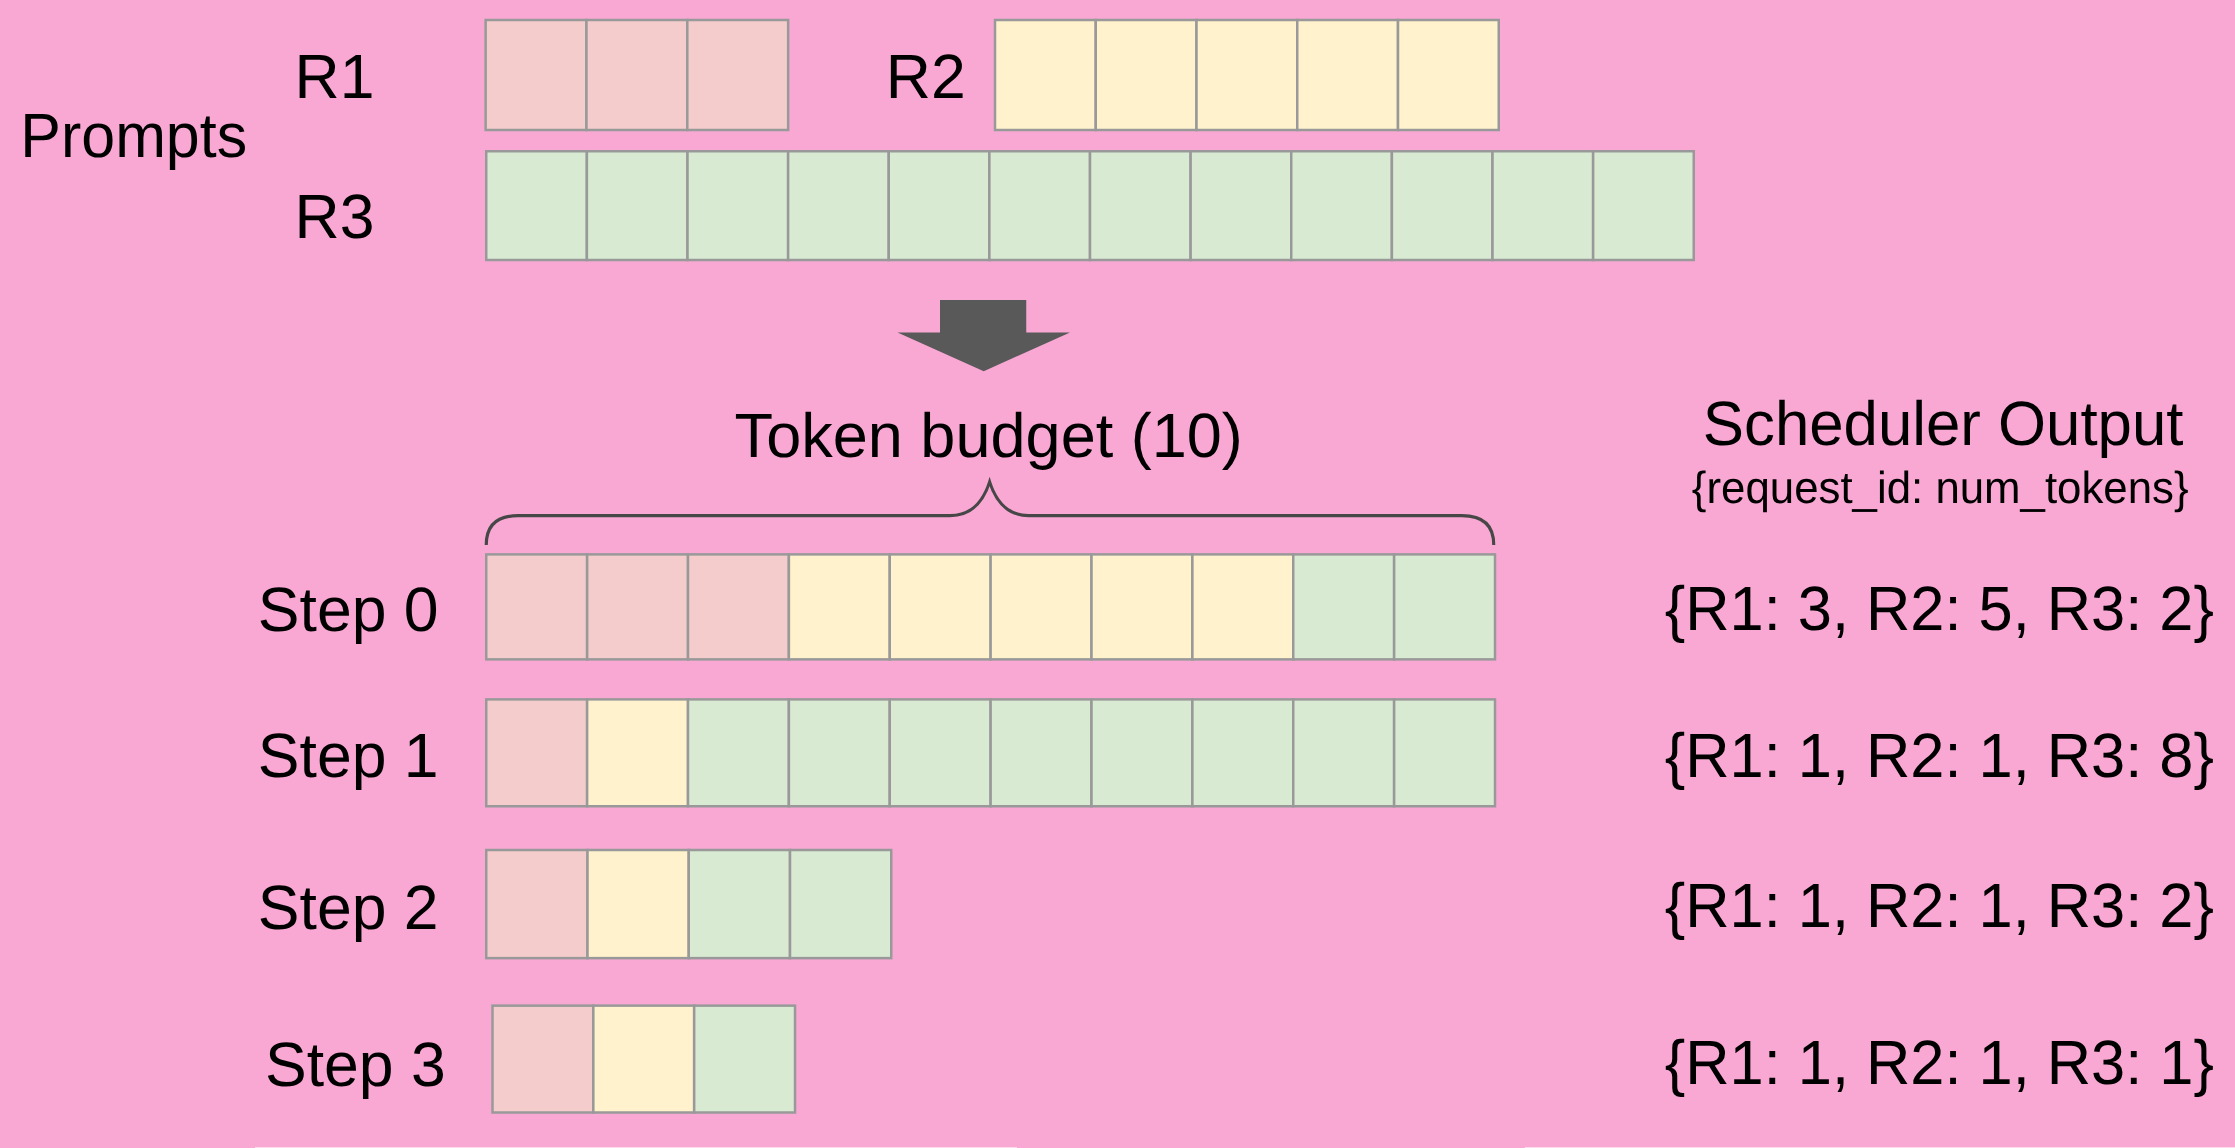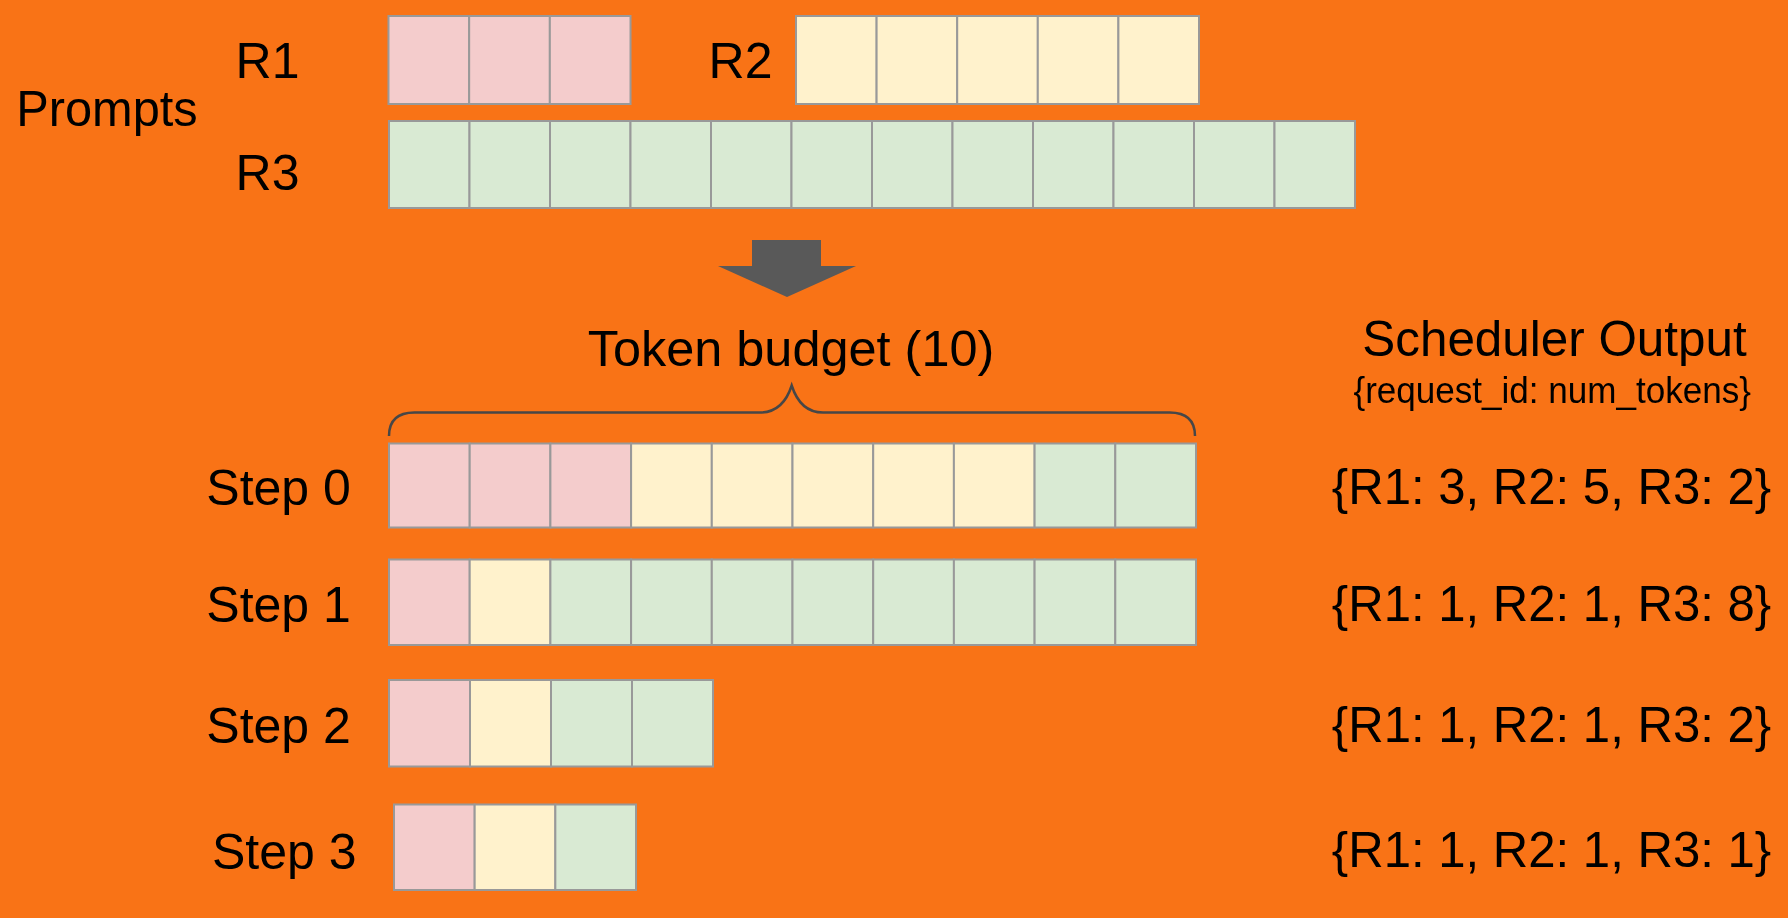--- a/index.html
+++ b/index.html
@@ -1,16 +1,16 @@
 <!DOCTYPE html>
 <html><head>
 <meta charset="utf-8">
 <style>
   html,body{margin:0;padding:0;background:#ffffff;}
-  #canvas{position:relative;width:1788px;height:918px;background:#f97316;overflow:hidden;}
+  #canvas{position:relative;width:1788px;height:918px;background:#f9a8d4;overflow:hidden;}
   svg text{font-family:"Liberation Sans",sans-serif;fill:#000000;}
 </style>
 </head>
 <body>
 <div id="canvas">
 <svg width="1788" height="918" viewBox="0 0 1788 918">
 
   <g stroke="#999999" stroke-width="2">
 
     <rect x="388.5" y="16" width="80.67" height="88" fill="#f4cccc"></rect>

